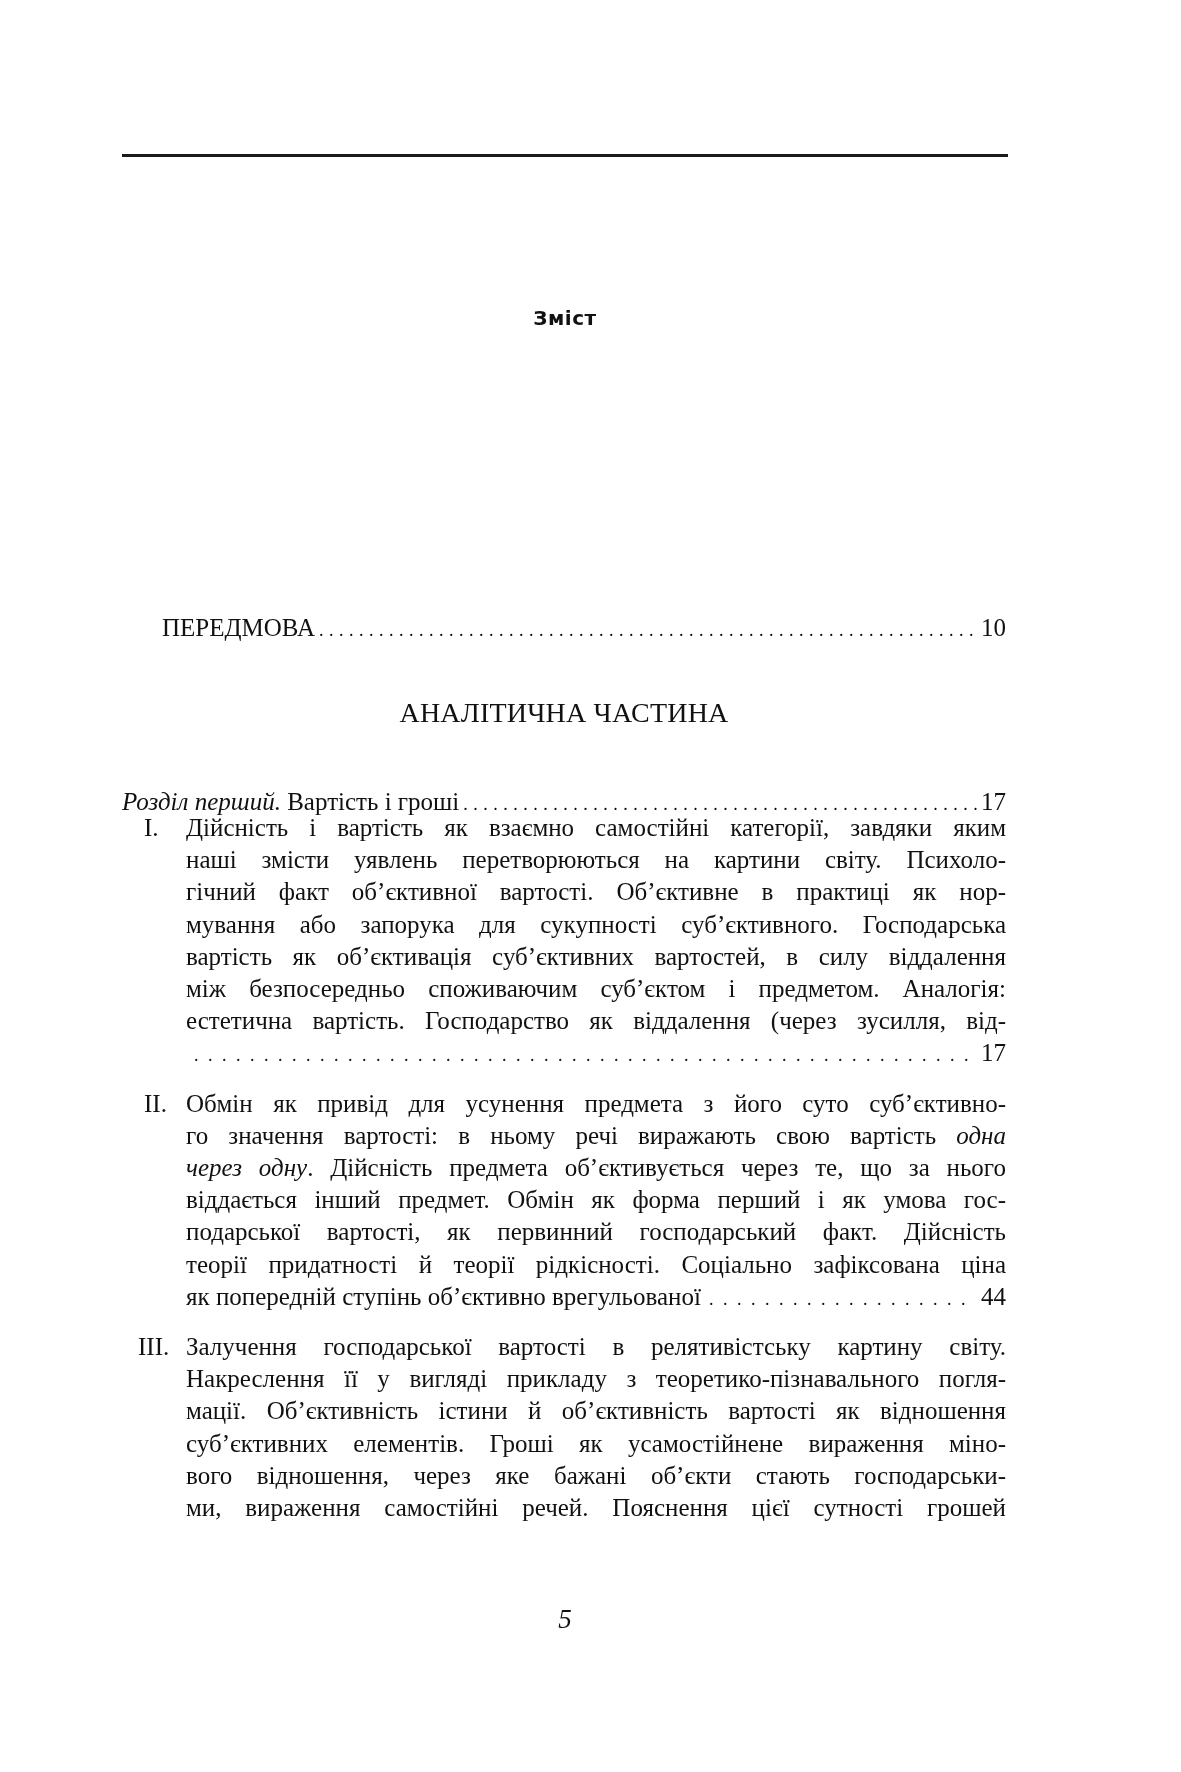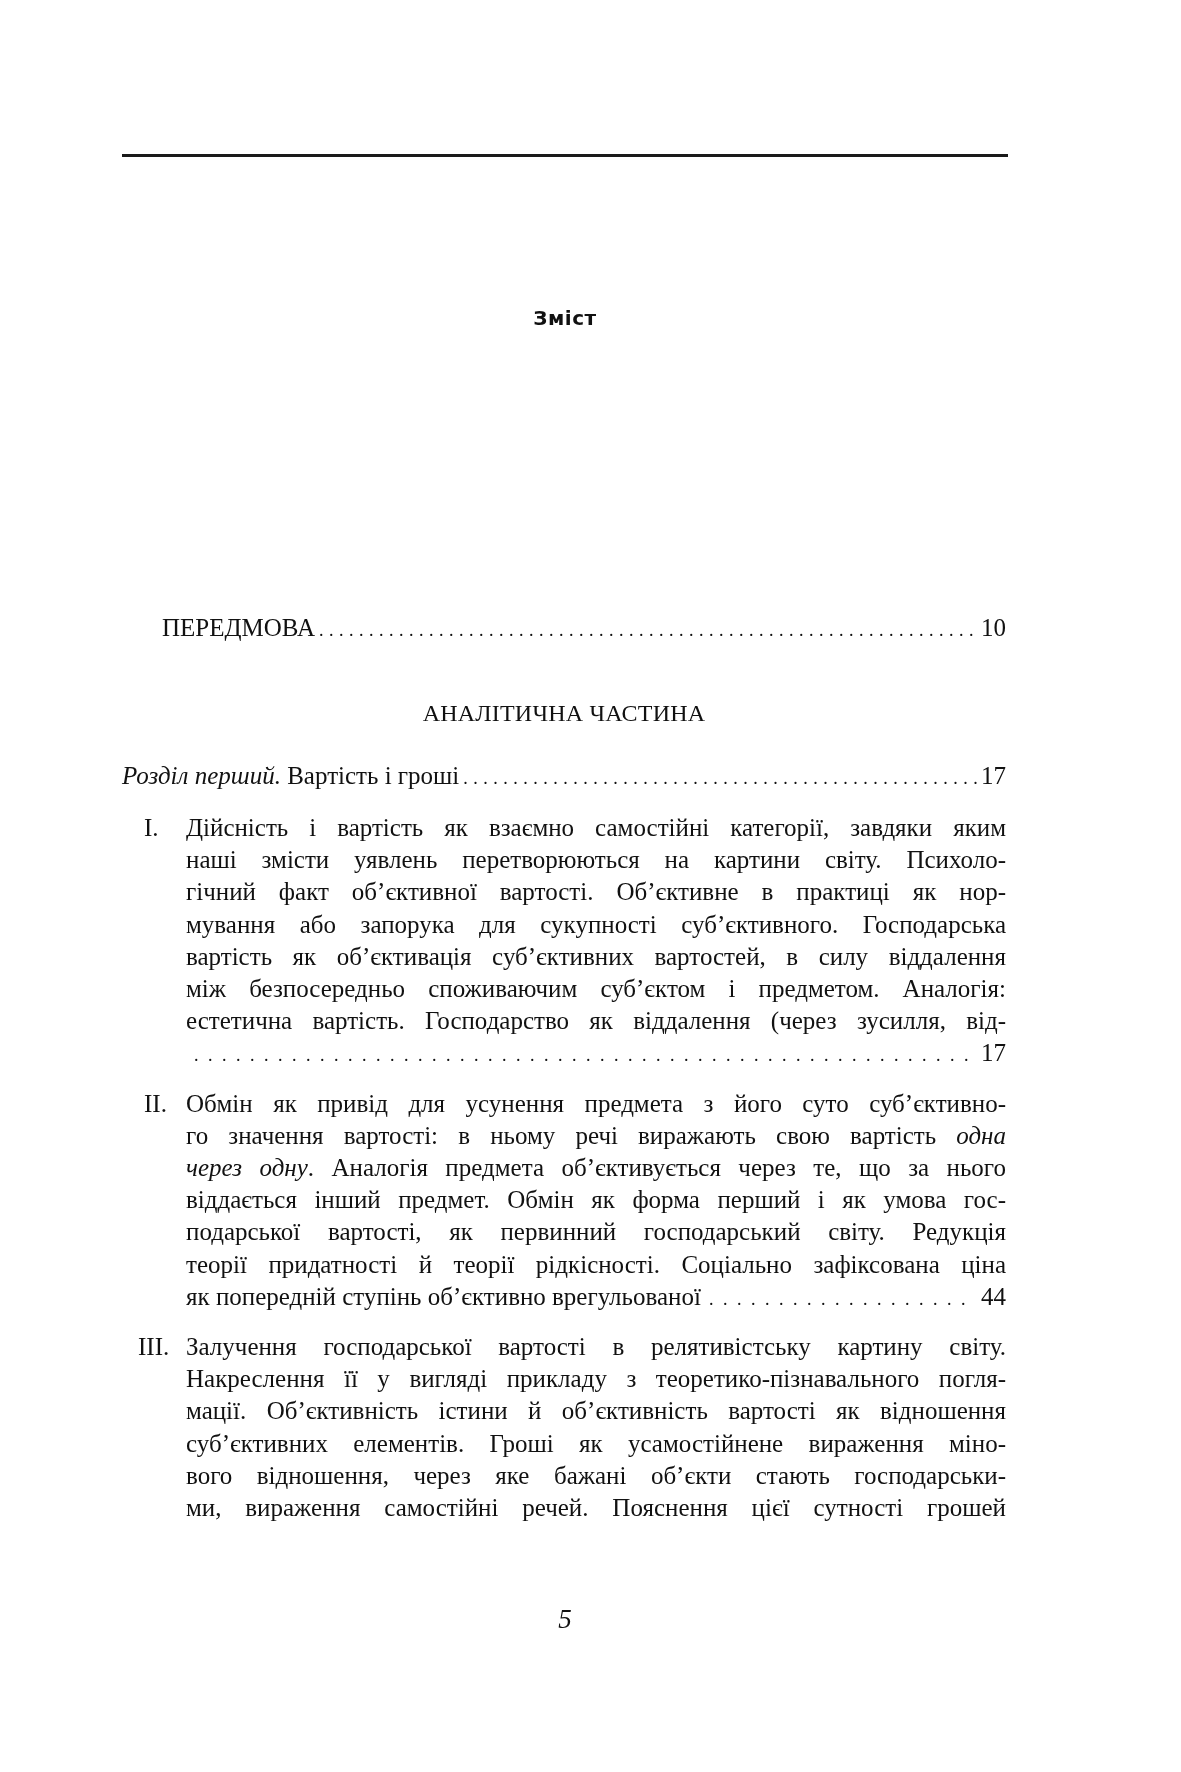--- a/index.html
+++ b/index.html
@@ -69,27 +69,27 @@
       left: 0;
       right: 0;
       margin-left: 40px;
     }
     .part-heading {
       position: absolute;
       top: 697px;
       left: 0;
       width: 884px;
       text-align: center;
-      font-size: 24px;
+      font-size: 28px;
       line-height: 32px;
       letter-spacing: 0.2px;
     }
     .chapter-row {
       position: absolute;
-      top: 760px;
+      top: 786px;
       left: 0;
       right: 0;
     }
     .chapter-row .italic {
       font-style: italic;
     }
     .entries {
       position: absolute;
       top: 812px;
       left: 0;
@@ -182,23 +182,23 @@
       <span class="line-leader">
         <span class="leader"></span>
         <span>17</span>
       </span>
     </div>
 
     <div class="entry">
       <span class="num">II.</span>
       <span class="line">Обмін як привід для усунення предмета з його суто суб’єктивно-</span>
       <span class="line"><span style="white-space:pre;">го значення вартості: в ньому речі виражають свою вартість </span><span class="em">одна</span></span>
-      <span class="line"><span class="em">через одну</span><span>. Аналогія предмета об’єктивується через те, що за нього</span></span>
+      <span class="line"><span class="em">через одну</span><span>. Дійсність предмета об’єктивується через те, що за нього</span></span>
       <span class="line">віддається інший предмет. Обмін як форма перший і як умова гос-</span>
-      <span class="line">подарської вартості, як первинний господарський світу. Редукція</span>
+      <span class="line">подарської вартості, як первинний господарський факт. Дійсність</span>
       <span class="line">теорії придатності й теорії рідкісності. Соціально зафіксована ціна</span>
       <span class="line-leader">
         <span>як попередній ступінь об’єктивно врегульованої</span>
         <span class="leader"></span>
         <span>44</span>
       </span>
     </div>
 
     <div class="entry">
       <span class="num" style="left:16px;">III.</span>

